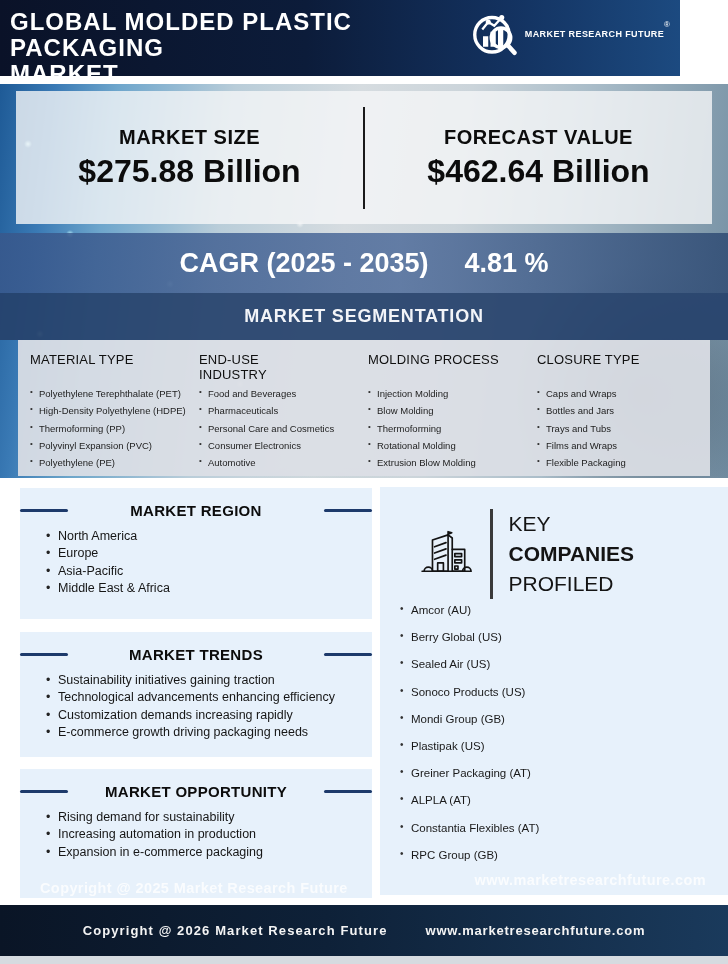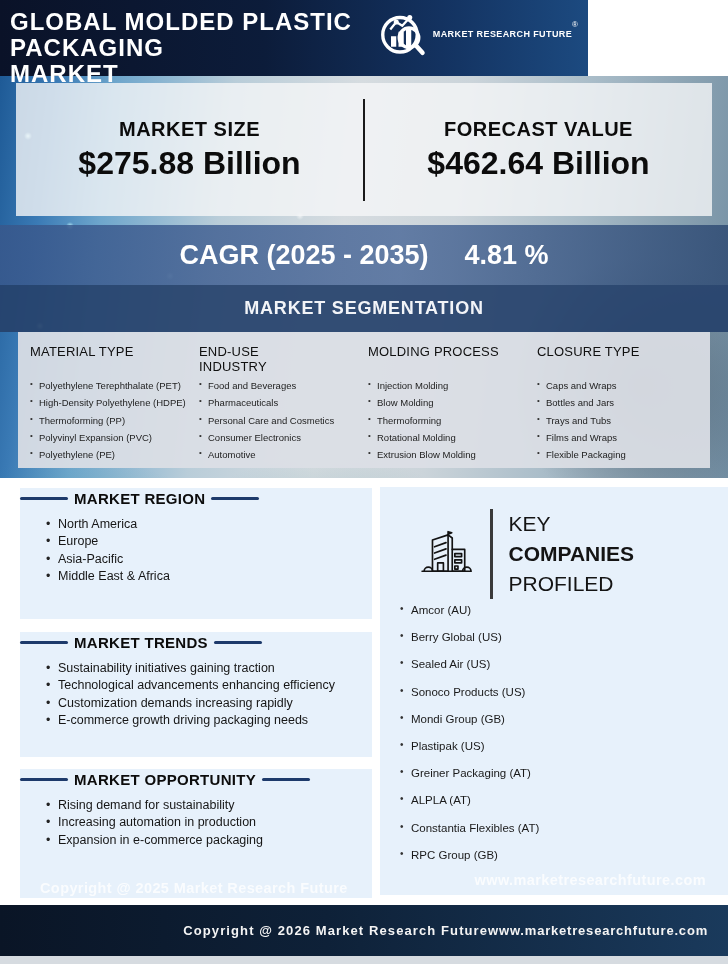--- a/index.html
+++ b/index.html
@@ -1,31 +1,31 @@
 <!DOCTYPE html>
 <html><head>
 <meta charset="utf-8">
 <style>
   * { margin:0; padding:0; box-sizing:border-box; }
   body { font-family:"Liberation Sans","DejaVu Sans",sans-serif; background:#4a4a4a; }
   .page { position:relative; width:728px; height:964px; margin:0 auto; background:#fff; overflow:hidden; }
 
   
-  .header { position:absolute; top:0; left:0; width:588px; height:76px;
+  .header { position:absolute; top:0; left:0; width:680px; height:76px;
     background:linear-gradient(90deg,#0a1228 0%,#0c1c3a 45%,#133260 75%,#1c4a80 100%);
     display:flex; justify-content:space-between; align-items:flex-start; z-index:5; }
   .page-title { padding:9px 0 0 10px; color:#fff; font-weight:bold; font-size:24px;
     line-height:26px; letter-spacing:1px; }
   .logo { display:flex; align-items:center; padding:10px 10px 0 0; }
   .logo svg { display:block; }
   .logo-text { color:#fff; font-size:9px; font-weight:bold; letter-spacing:0.4px; margin-left:6px; white-space:nowrap; }
   .logo-reg { color:#fff; font-size:8px; vertical-align:super; position:relative; top:-10px; }
 
   
-  .hero { position:absolute; top:76px; left:0; width:728px; height:482px;
+  .hero { position:absolute; top:84px; left:0; width:728px; height:482px;
     background:
       radial-gradient(circle 3px at 28px 60px, rgba(190,245,255,.95), transparent 4px),
       radial-gradient(circle 3px at 70px 150px, rgba(190,245,255,.9), transparent 4px),
       radial-gradient(circle 3px at 40px 250px, rgba(190,245,255,.9), transparent 4px),
       radial-gradient(circle 3px at 120px 90px, rgba(220,250,255,.8), transparent 4px),
       radial-gradient(circle 3px at 170px 200px, rgba(220,250,255,.7), transparent 4px),
       radial-gradient(circle 3px at 90px 330px, rgba(190,245,255,.8), transparent 4px),
       radial-gradient(circle 3px at 240px 300px, rgba(255,255,255,.7), transparent 4px),
       radial-gradient(circle 3px at 300px 140px, rgba(255,255,255,.6), transparent 4px),
       radial-gradient(circle 130px at 640px 310px, rgba(25,38,55,.40), transparent 130px),
@@ -62,21 +62,21 @@
   .seg-list li::before { content:"•"; position:absolute; left:0; top:-1px; font-size:8px; color:#333; }
 
   
   .main { position:absolute; top:478px; left:0; width:728px; height:427px; background:#fff; }
   .card { background:#e7f1fb; position:absolute; }
   .card-region { left:20px; top:10px; width:352px; height:131px; }
   .card-trends { left:20px; top:154px; width:352px; height:125px; }
   .card-opportunity { left:20px; top:291px; width:352px; height:129px; }
   .card-companies { left:380px; top:9px; width:368px; height:408px; }
 
-  .heading-row { display:flex; align-items:center; justify-content:flex-start; gap:6px; margin-top:2px; }
+  .heading-row { display:flex; align-items:center; justify-content:space-between; gap:6px; margin-top:14px; }
   .heading-dash { width:48px; height:3.5px; background:#1d3a6b; border-radius:2px; }
   .card-heading { font-size:15px; font-weight:bold; color:#0c0c0c; letter-spacing:0.3px; white-space:nowrap; }
 
   .card-list { list-style:none; margin-top:10px; padding-left:26px; }
   .card-list li { font-size:12.5px; color:#161616; margin-bottom:3.4px; padding-left:12px; position:relative; }
   .card-list li::before { content:"•"; position:absolute; left:0; top:0; color:#222; }
 
   .companies-header { display:flex; align-items:center; padding:22px 0 0 40px; }
   .companies-icon { flex:0 0 auto; }
   .companies-divider { width:2.5px; height:90px; background:#3a3a3a; margin:0 16px 0 18px; }
@@ -87,22 +87,22 @@
   .companies-list li::before { content:"•"; position:absolute; left:0; top:-1px; font-size:10px; color:#333; }
 
   .watermark { position:absolute; font-size:14.5px; font-weight:bold; color:rgba(255,255,255,0.78);
     letter-spacing:0.4px; }
   .watermark-left { left:40px; top:402px; }
   .watermark-right { right:22px; top:394px; }
 
   
   .footer { position:absolute; top:905px; left:0; width:728px; height:51px;
     background:linear-gradient(90deg,#0a1526 0%,#0e2138 45%,#1a3a5c 100%);
-    display:flex; align-items:center; justify-content:flex-end; padding:0 20px;
-    color:#f4f4f4; font-weight:bold; font-size:13px; letter-spacing:1.1px; }
+    display:flex; align-items:center; justify-content:center; padding:0 20px;
+    color:#f4f4f4; font-weight:bold; font-size:13px; letter-spacing:1.1px;gap:38px; }
   .footer-website { letter-spacing:0.8px; cursor:pointer; }
   .bottom-strip { position:absolute; top:956px; left:0; width:728px; height:8px; background:#d6dbe0; }
 </style>
 </head>
 <body>
 
 <div class="page">
 
   <header class="header">
     <div class="page-title">

